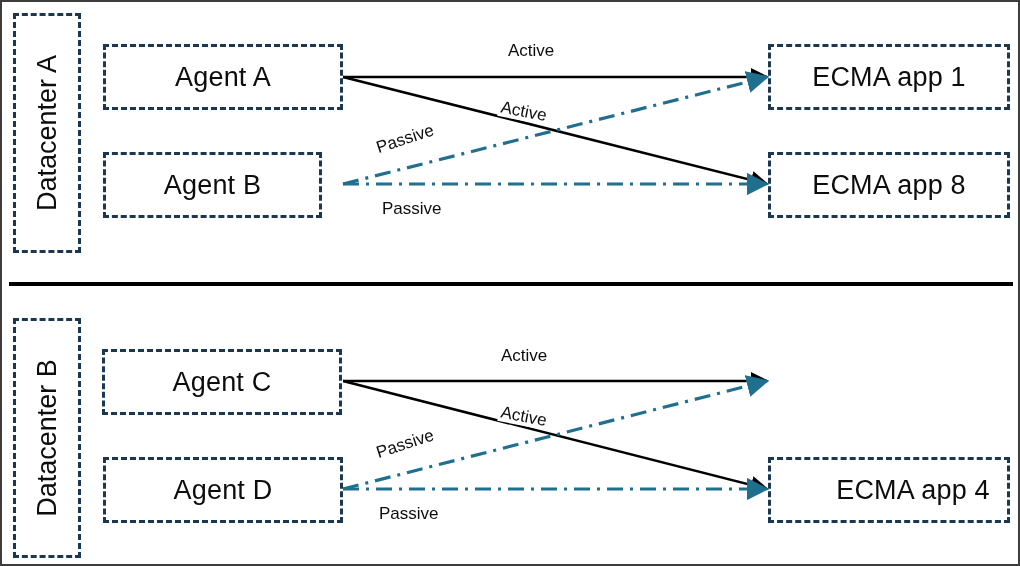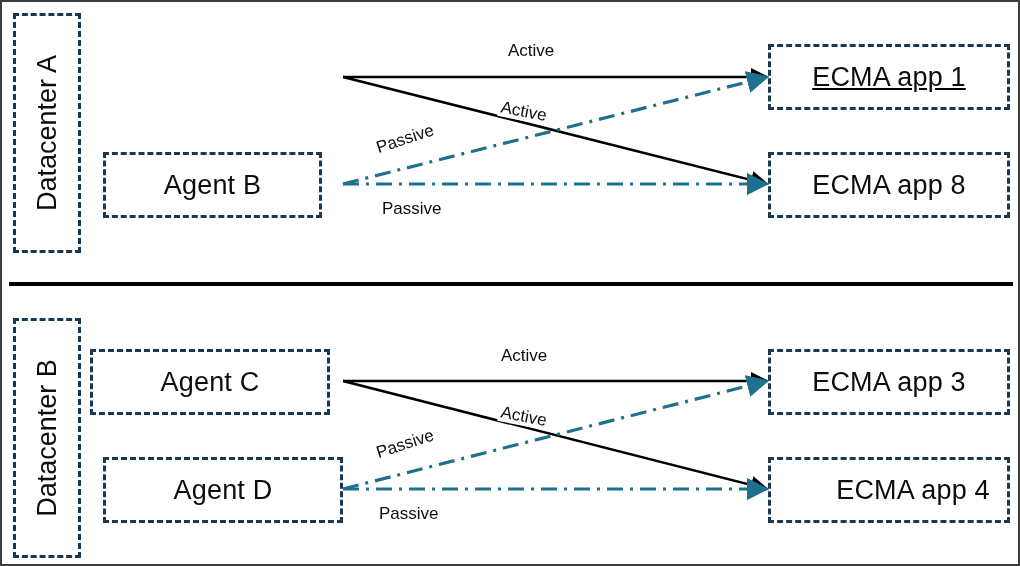--- a/index.html
+++ b/index.html
@@ -112,26 +112,29 @@
 
     <line x1="341" y1="487" x2="765" y2="379" stroke="#1f6f8f" stroke-width="3.2" stroke-dasharray="16 7 3 7" marker-end="url(#arrow-teal)"></line>
 
     <line x1="341" y1="487" x2="765" y2="487" stroke="#1f6f8f" stroke-width="3.2" stroke-dasharray="16 7 3 7" marker-end="url(#arrow-teal)"></line>
   </svg>
 
   <div class="dc-box" style="left:11px; top:11px; width:68px; height:240px;">
     <span class="dc-label">Datacenter A</span>
   </div>
 
+  <div class="node-box" style="left:101px; top:42px; width:240px; height:66px;">
+    <span class="node-label">Agent A</span>
+  </div>
 
   <div class="node-box" style="left:101px; top:150px; width:219px; height:66px;">
     <span class="node-label">Agent B</span>
   </div>
 
-  <div class="node-box" style="left:766px; top:42px; width:242px; height:66px;text-decoration:underline;">
+  <div class="node-box" style="left:766px; top:42px; width:242px; height:66px;">
     <span class="node-label">ECMA app 1</span>
   </div>
 
   <div class="node-box" style="left:766px; top:150px; width:242px; height:66px;">
     <span class="node-label">ECMA app 8</span>
   </div>
 
   <span class="edge-label" style="left:504px; top:40px;">Active</span>
 
   <span class="edge-label slanted-down" style="left:497px; top:96px;">Active</span>
@@ -139,31 +142,28 @@
   <span class="edge-label slanted-up" style="left:373px; top:138px;">Passive</span>
 
   <span class="edge-label" style="left:378px; top:198px;">Passive</span>
 
   <div class="divider" style="left:7px; top:280px; width:1004px; height:4px;"></div>
 
   <div class="dc-box" style="left:11px; top:316px; width:68px; height:240px;">
     <span class="dc-label">Datacenter B</span>
   </div>
 
-  <div class="node-box" style="left:88px; top:347px; width:240px; height:66px;">
+  <div class="node-box" style="left:100px; top:347px; width:240px; height:66px;">
     <span class="node-label">Agent C</span>
   </div>
 
   <div class="node-box" style="left:101px; top:455px; width:240px; height:66px;">
     <span class="node-label">Agent D</span>
   </div>
 
-  <div class="node-box" style="left:766px; top:347px; width:242px; height:66px;">
-    <span class="node-label">ECMA app 3</span>
-  </div>
 
   <div class="node-box" style="left:766px; top:455px; width:242px; height:66px;padding-left:48px;">
     <span class="node-label">ECMA app 4</span>
   </div>
 
   <span class="edge-label" style="left:497px; top:345px;">Active</span>
 
   <span class="edge-label slanted-down" style="left:497px; top:401px;">Active</span>
 
   <span class="edge-label slanted-up" style="left:373px; top:443px;">Passive</span>

